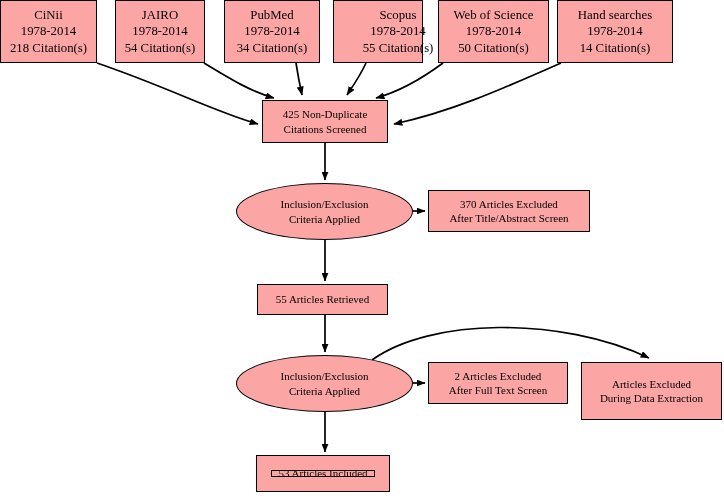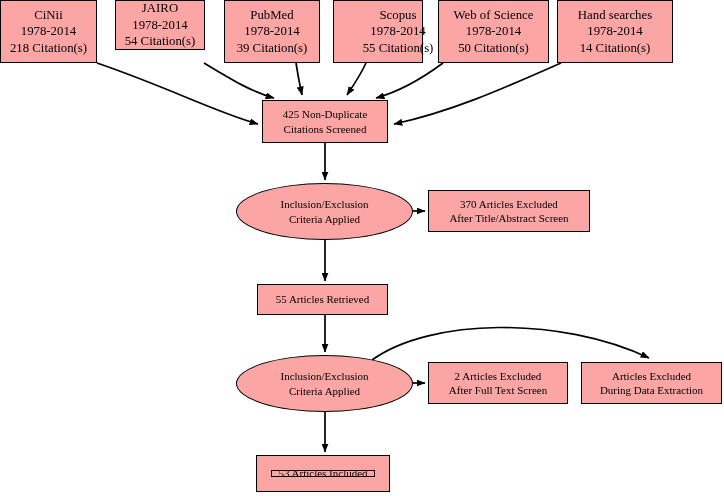--- a/index.html
+++ b/index.html
@@ -97,30 +97,30 @@
       <path d="M 372,360 C 430,318 560,316 649,358"></path>
     </g>
   </svg>
 
   <div class="node box" style="left:0px; top:0px; width:97px; height:63px;">
     <span class="line src-line">CiNii</span>
     <span class="line src-line">1978-2014</span>
     <span class="line src-line">218 Citation(s)</span>
   </div>
 
-  <div class="node box" style="left:115px; top:0px; width:90px; height:50px;">
+  <div class="node box" style="left:115px; top:0px; width:90px; height:63px;">
     <span class="line src-line">JAIRO</span>
     <span class="line src-line">1978-2014</span>
     <span class="line src-line">54 Citation(s)</span>
   </div>
 
   <div class="node box" style="left:224px; top:0px; width:96px; height:63px;">
     <span class="line src-line">PubMed</span>
     <span class="line src-line">1978-2014</span>
-    <span class="line src-line">39 Citation(s)</span>
+    <span class="line src-line">34 Citation(s)</span>
   </div>
 
   <div class="node box" style="left:333px; top:0px; width:90px; height:63px;padding-left:40px;">
     <span class="line src-line">Scopus</span>
     <span class="line src-line">1978-2014</span>
     <span class="line src-line">55 Citation(s)</span>
   </div>
 
   <div class="node box" style="left:438px; top:0px; width:111px; height:63px;">
     <span class="line src-line">Web of Science</span>
@@ -156,21 +156,21 @@
   <div class="node ellipse" style="left:236px; top:355px; width:177px; height:57px;">
     <span class="line node-title">Inclusion/Exclusion</span>
     <span class="line node-title">Criteria Applied</span>
   </div>
 
   <div class="node box" style="left:428px; top:362px; width:140px; height:42px;">
     <span class="line node-title">2 Articles Excluded</span>
     <span class="line node-title">After Full Text Screen</span>
   </div>
 
-  <div class="node box" style="left:581px; top:362px; width:141px; height:42px;">
+  <div class="node box" style="left:581px; top:362px; width:141px; height:58px;">
     <span class="line node-title">Articles Excluded</span>
     <span class="line node-title">During Data Extraction</span>
   </div>
 
   <div class="node box-double" style="left:256px; top:455px; width:134px; height:37px;">
     <div class="inner-frame">
       <span class="line node-title">53 Articles Included</span>
     </div>
   </div>
 

